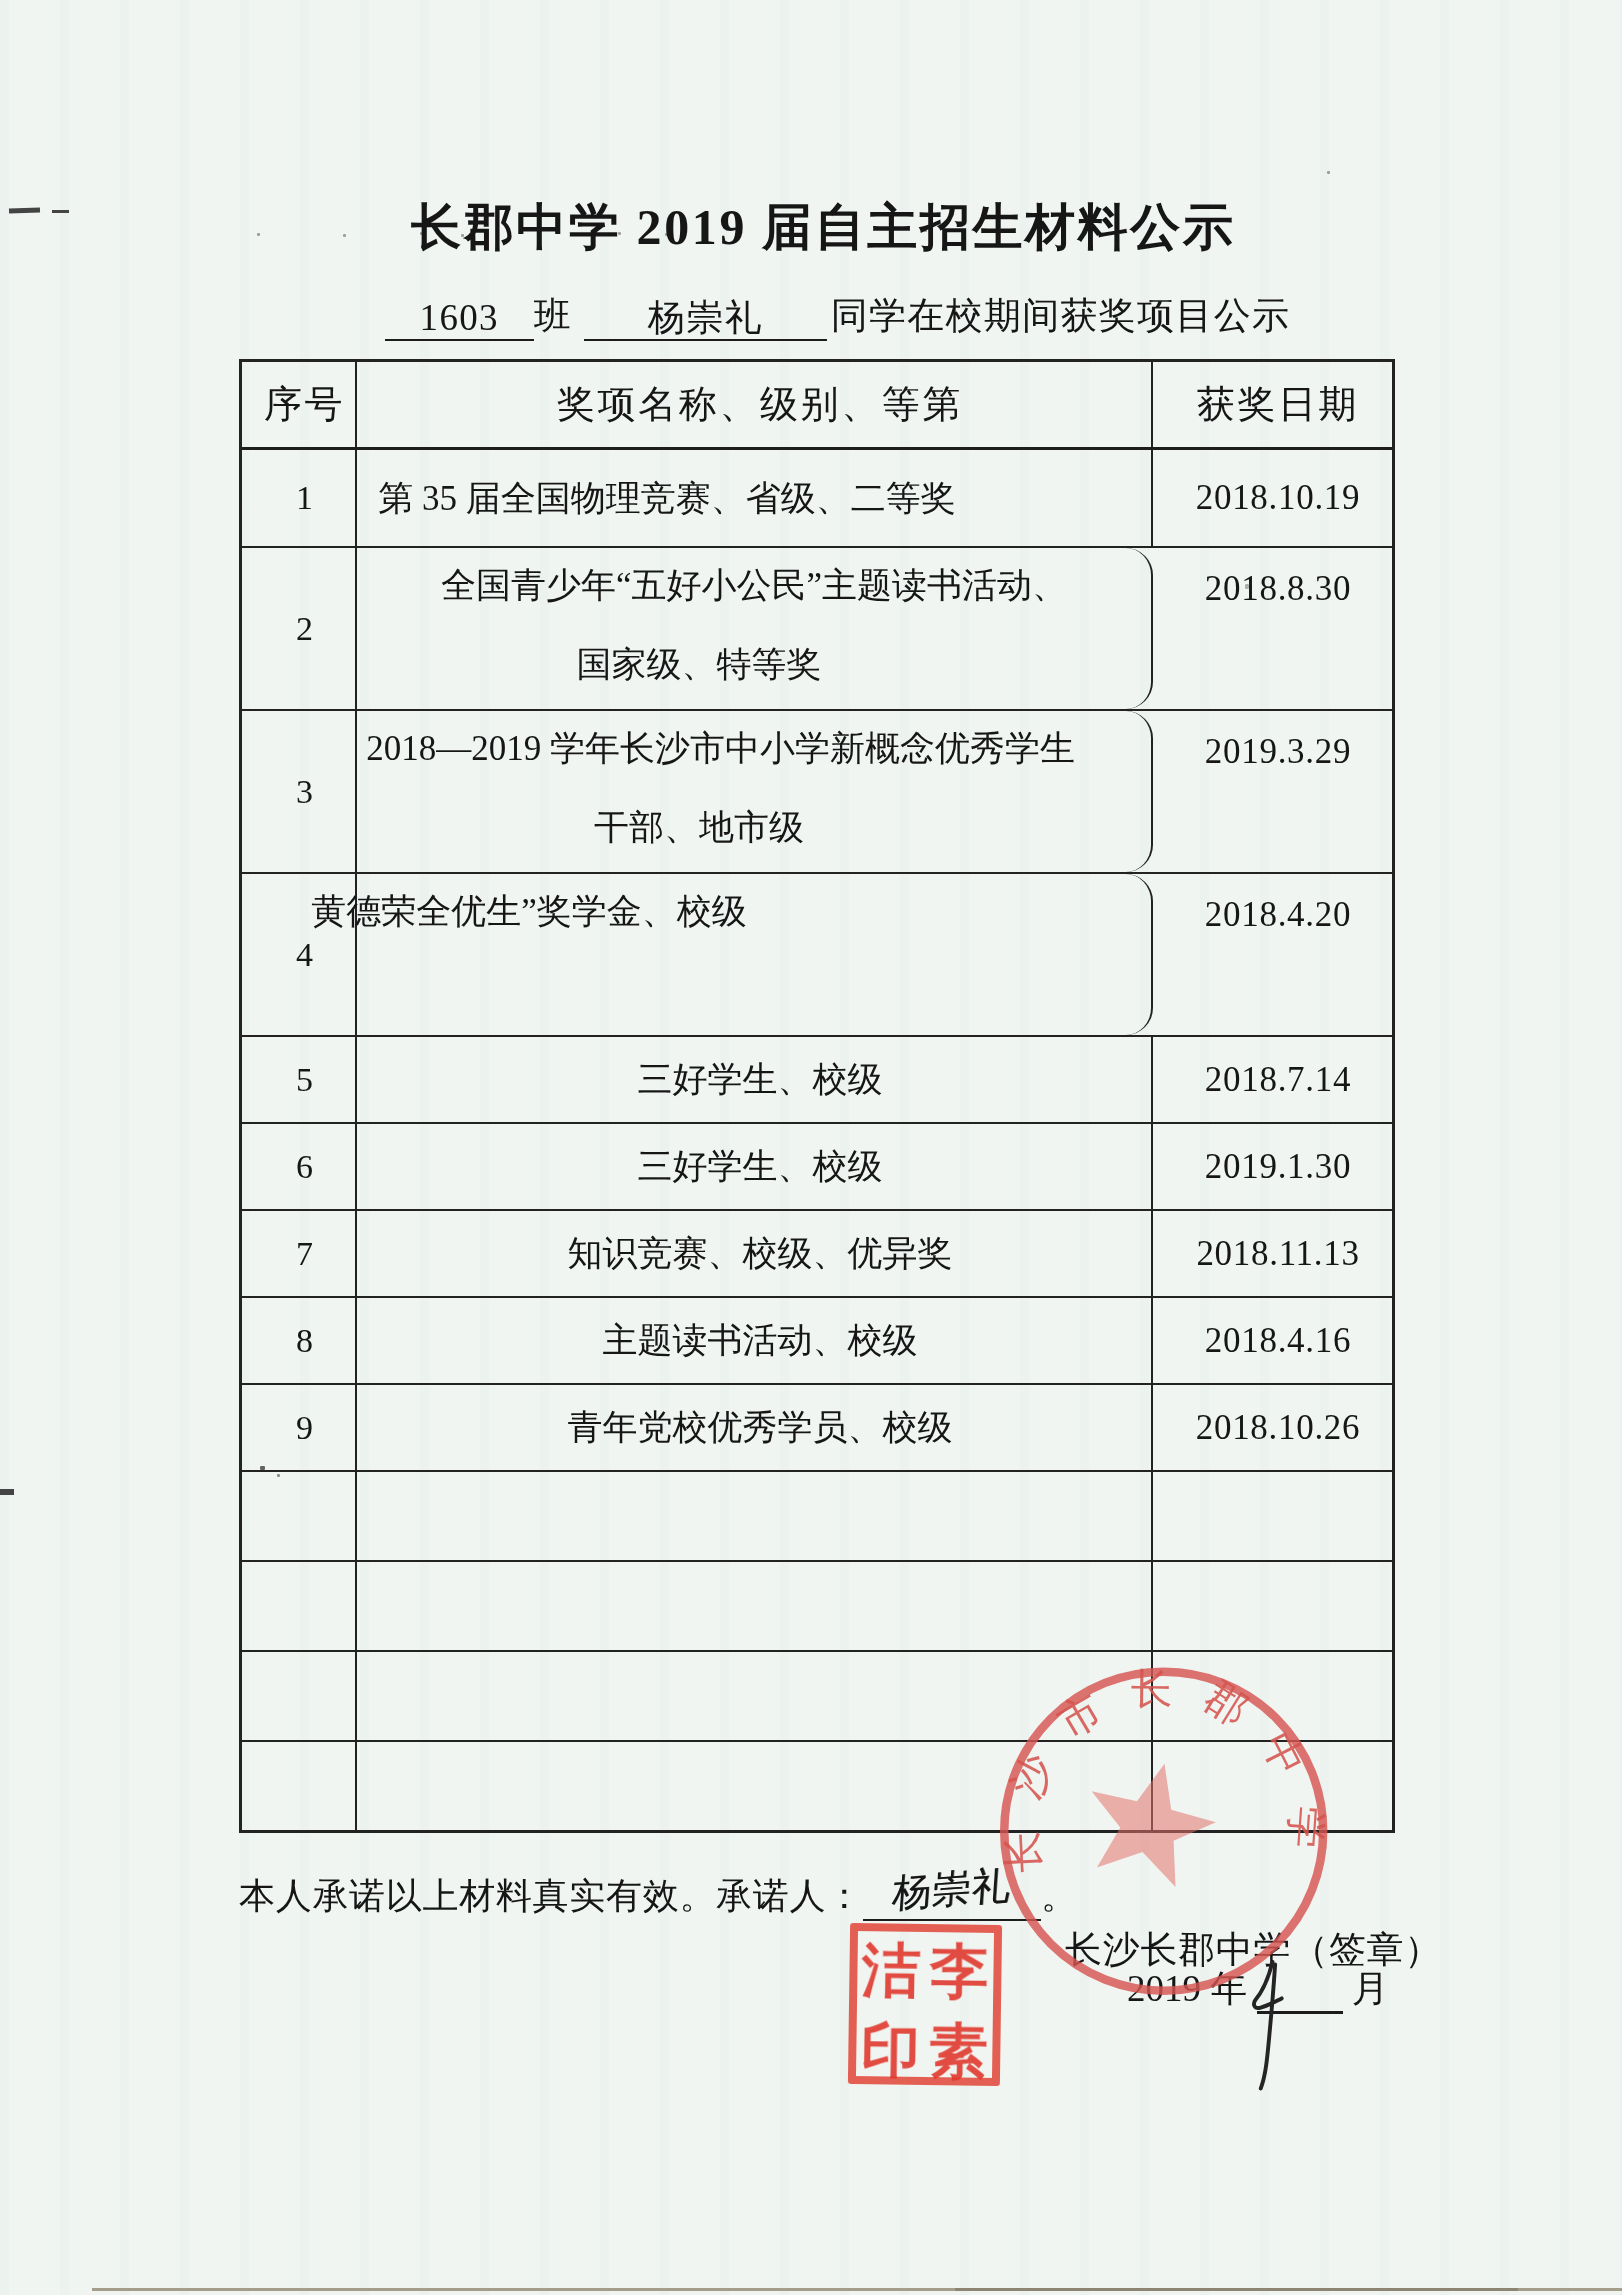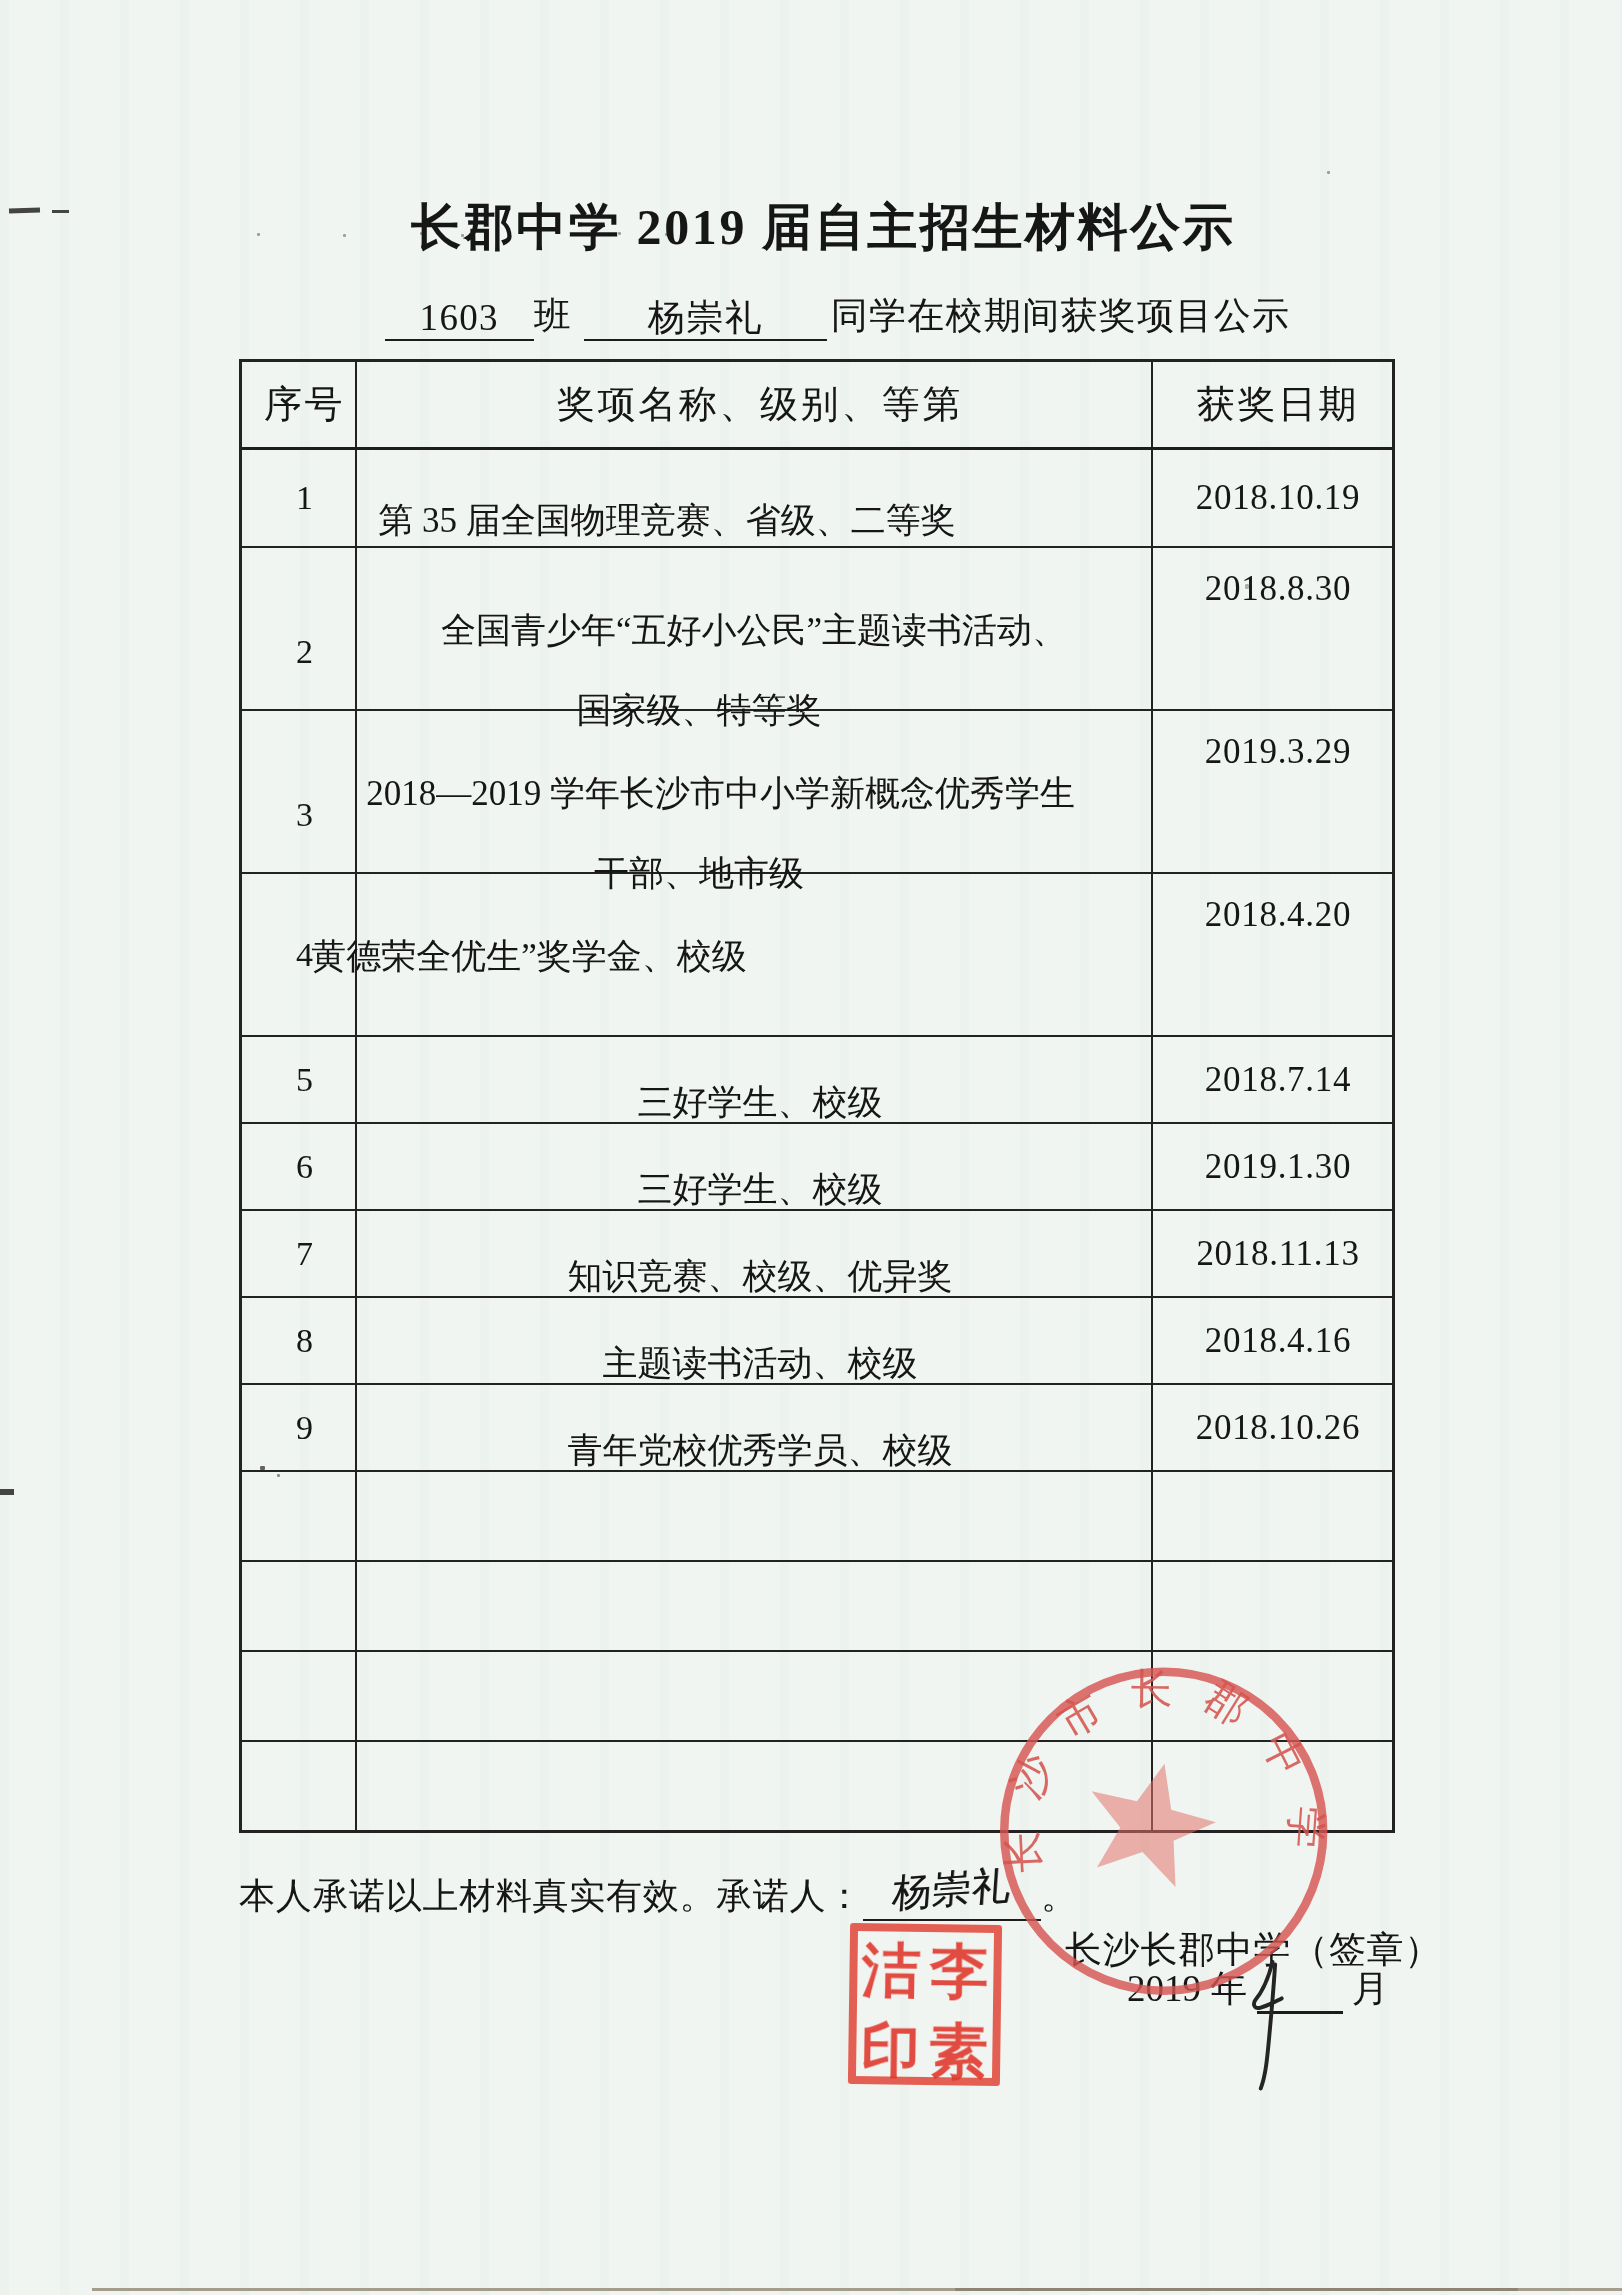--- a/index.html
+++ b/index.html
@@ -39,23 +39,23 @@
   .trow.first{height:96px;}
   .trow.single{height:85px;}
   .trow.tall{height:161px;}
   .trow.empty{height:88px;}
   .cell{box-sizing:border-box;display:flex;flex-direction:column;justify-content:center;align-items:center;font-size:35px;padding-left:12px;}
   .c-no{border-right:2.6px solid #222;font-size:34px;}
   .c-name{border-right:2.6px solid #222;}
   .c-date{font-size:35px;letter-spacing:0.7px;}
   .c-date.top{justify-content:flex-start;padding-top:21px;}
   .trow.header .cell{font-size:38px;letter-spacing:2.6px;}
-  .c-name .line{width:100%;text-align:center;line-height:1;margin-top:45px;}
+  .c-name .line{width:100%;text-align:center;line-height:1;}
   .c-name.align-left .line:first-child{text-align:left;padding-left:9.2px;box-sizing:border-box;}
-  .trow.tall .c-name{justify-content:space-between;padding:19.6px 0 27.5px 0;}
+  .trow.tall .c-name{justify-content:space-between;padding:19.6px 0 27.5px 0;border-radius:27px;}
   .c-name .line2{transform:translateX(-55px);}
   
   .commitment{
     position:absolute;left:239px;top:1865px;font-size:36px;letter-spacing:0.7px;white-space:nowrap;
   }
   .sign-line{display:inline-block;min-width:178px;border-bottom:2.6px solid #1c1c1c;text-align:center;vertical-align:bottom;}
   .handwriting{
     display:inline-block;font-size:39px;
     transform:rotate(-4deg) skewX(-8deg) translateY(-2.6px);
     text-shadow:0.7px 0 0 rgba(20,20,20,.6);

